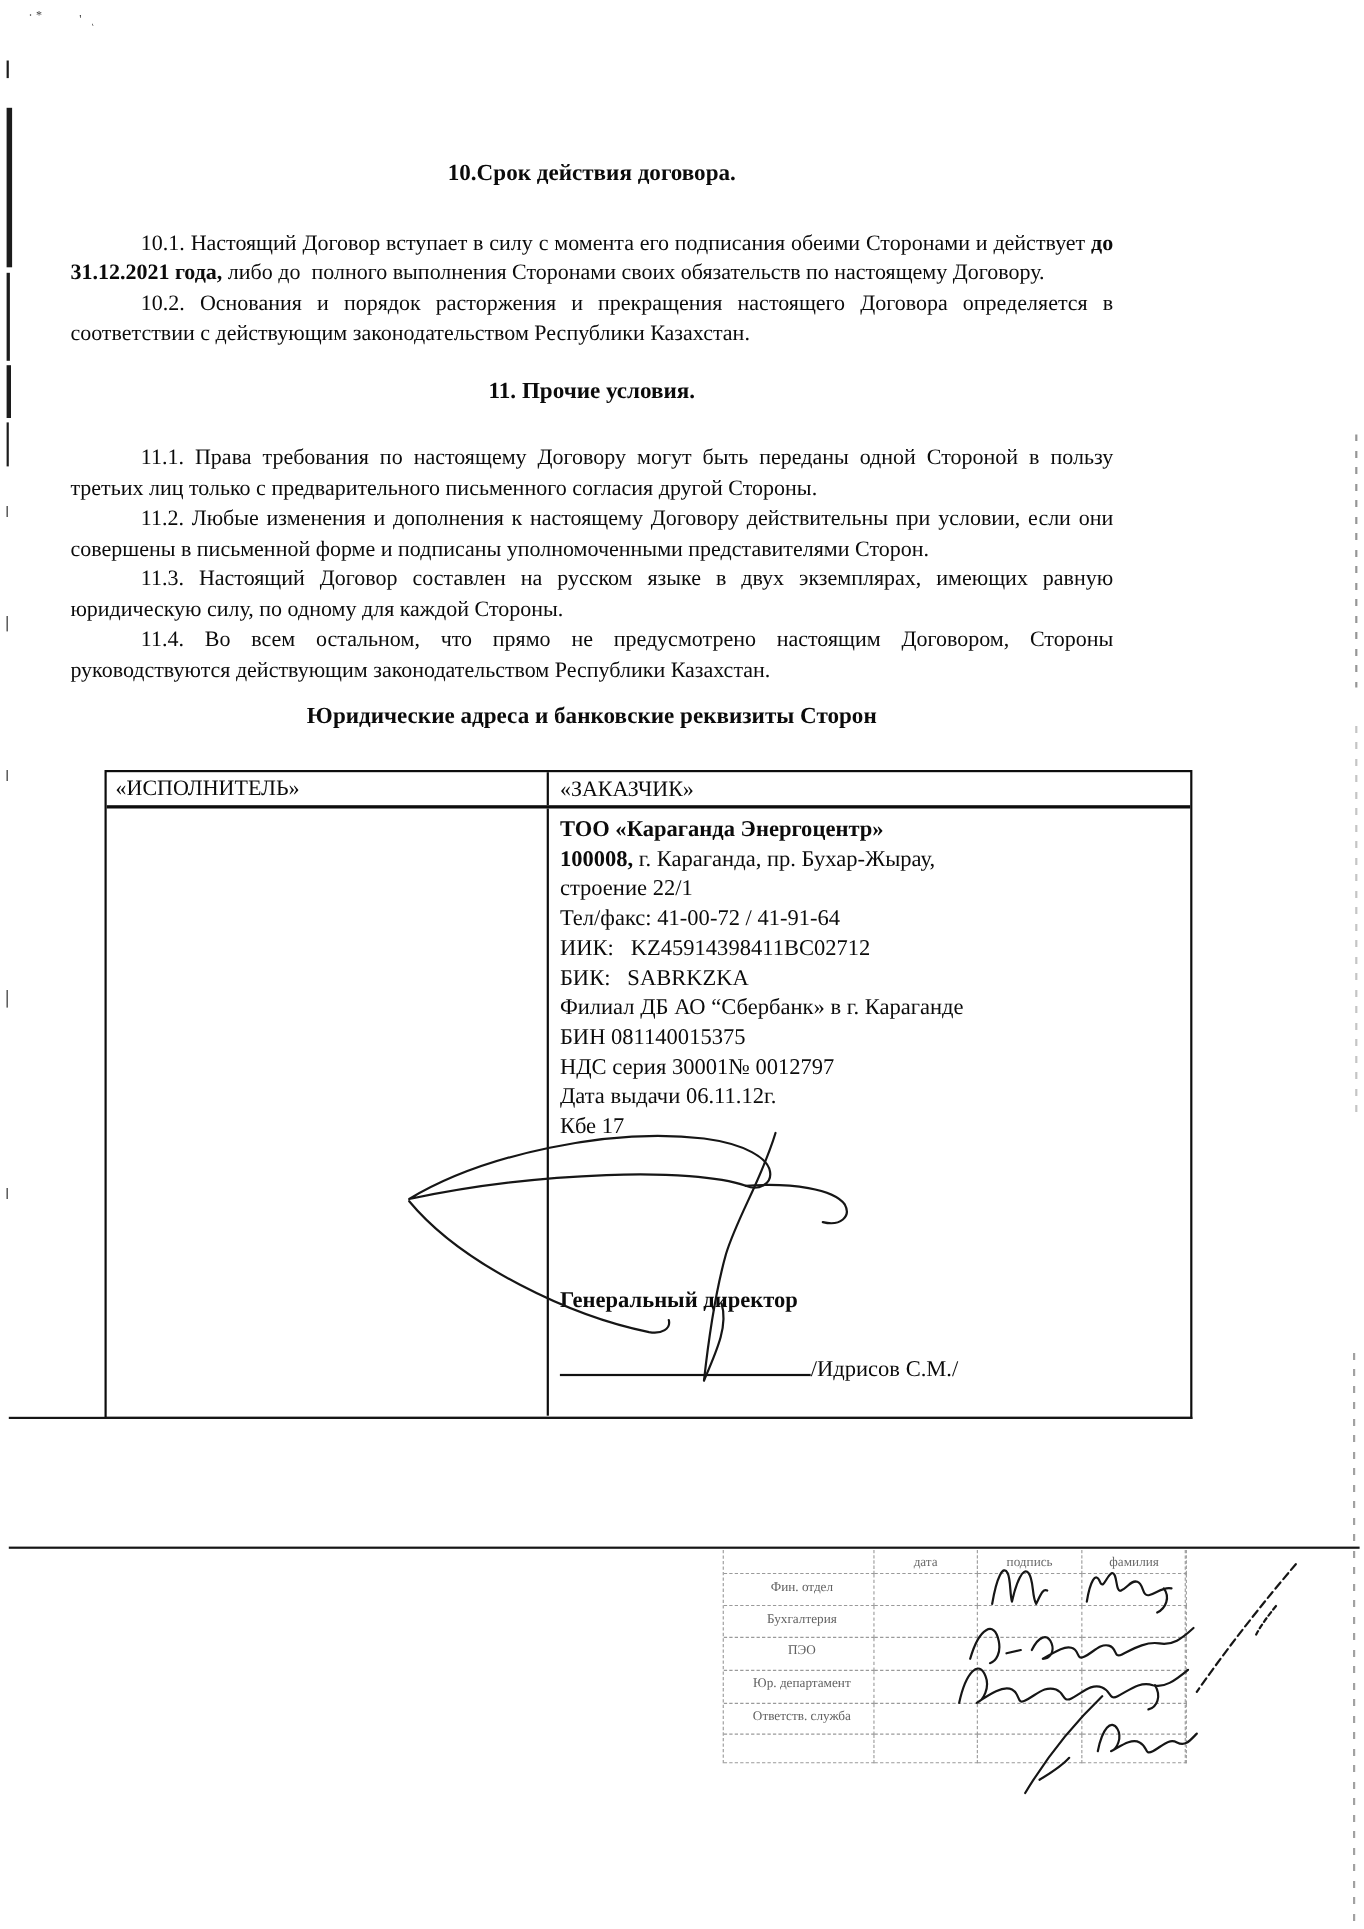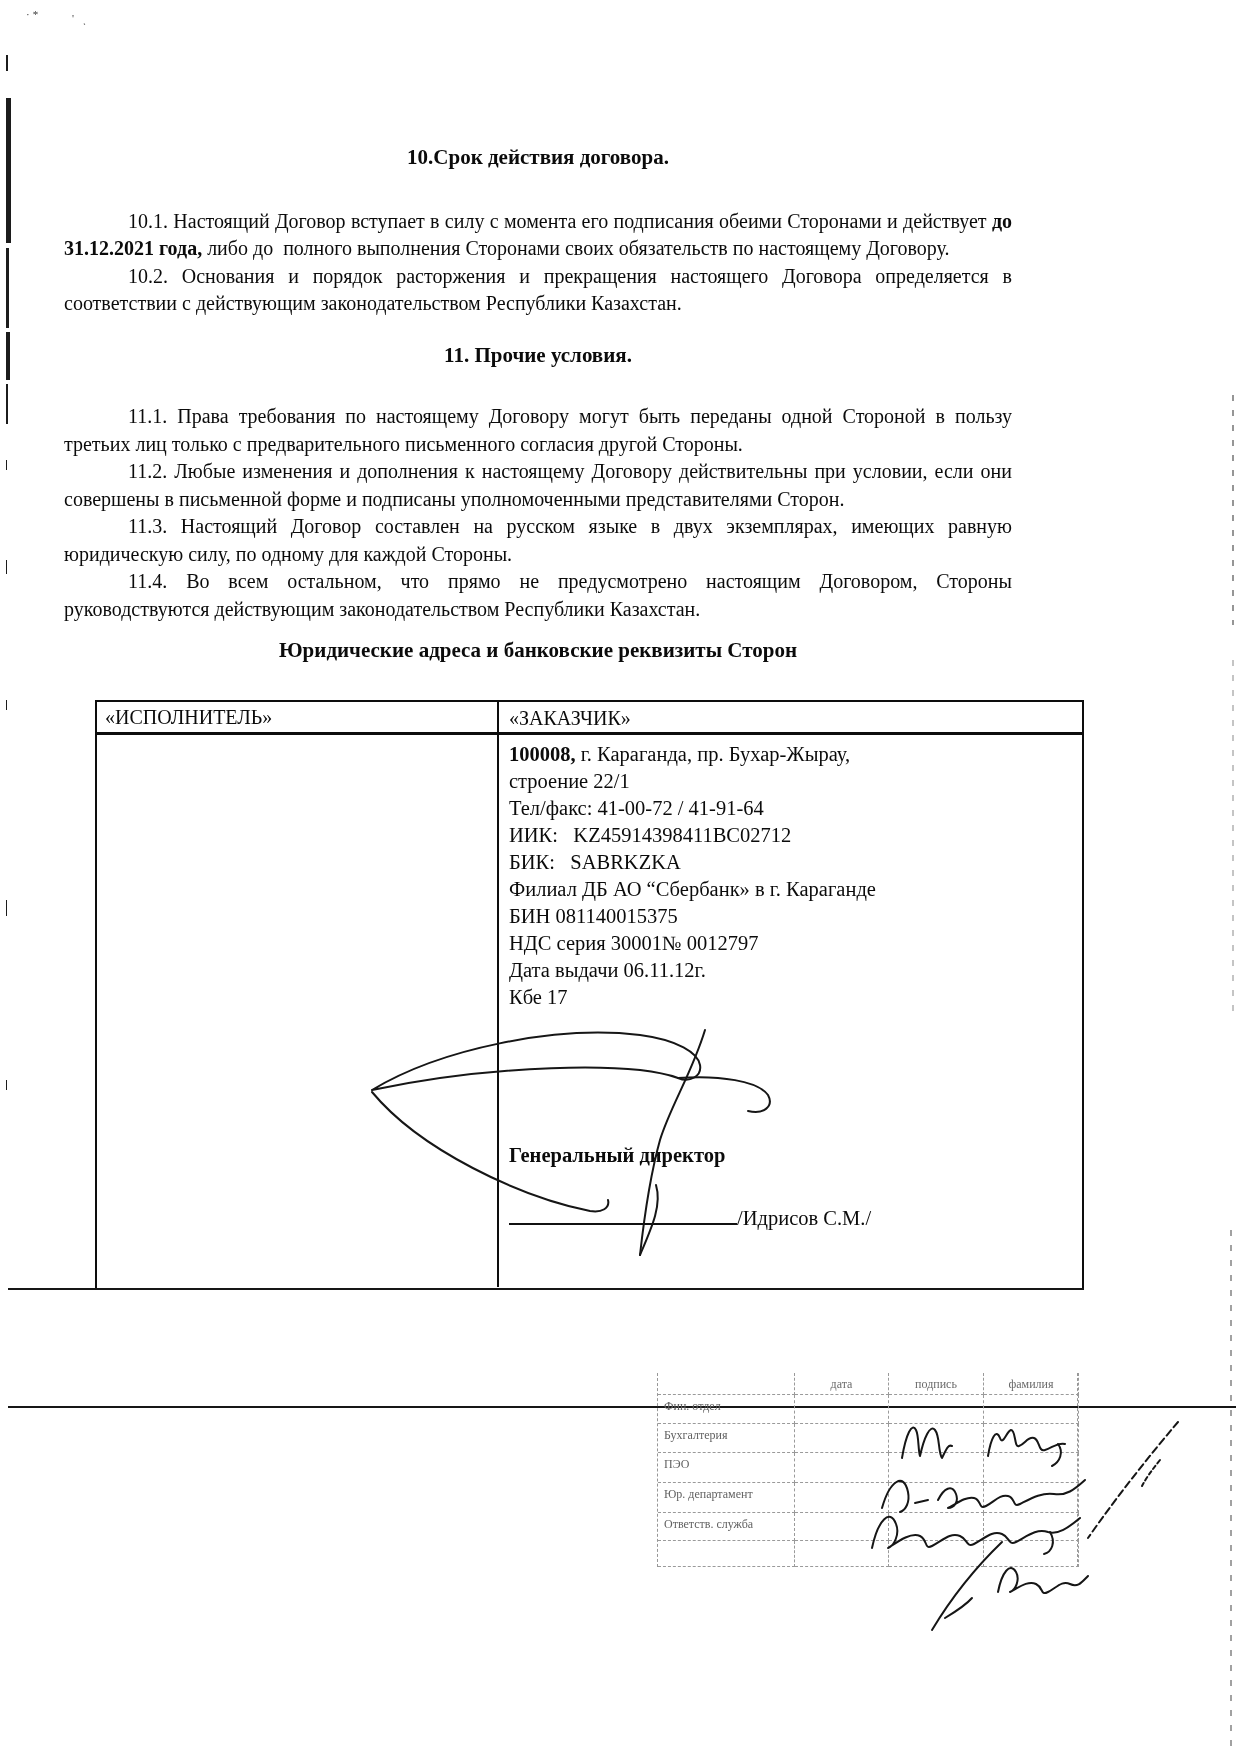--- a/index.html
+++ b/index.html
@@ -36,23 +36,23 @@
 
   
   .hline{position:absolute;background:#161616;}
 
   
   .stamp{position:absolute;left:657px;top:1373px;width:421px;color:#616161;
          font-family:"Liberation Serif",serif;box-sizing:border-box;}
   .stamp-title{height:32px;border:1px dashed #8f8f8f;box-sizing:border-box;text-align:center;
                line-height:32px;letter-spacing:3px;font-size:13px;color:#6b6b6b;}
   .stamp-grid{display:grid;grid-template-columns:137px 94px 95px 95px;
-              border-left:1px dashed #979797;border-right:1px dashed #979797;}
+              border-left:1px dashed #979797;border-right:1px dashed #979797;margin-top:36px;}
   .sc{border-bottom:1px dashed #9a9a9a;border-right:1px dashed #9a9a9a;box-sizing:border-box;
-      padding:4px 0 0 6px;font-size:12px;overflow:hidden;}
+      padding:4px 0 0 6px;font-size:12px;overflow:hidden;text-align:center;}
   .sc.head{text-align:center;padding-left:0;color:#6a6a6a;}
   .h22{height:22px}.h29{height:29px}.h30{height:30px}.h28{height:28px}.h26{height:26px}
 
   
   svg.sig{position:absolute;overflow:visible;}
   svg.sig path{fill:none;stroke:#161616;stroke-width:2;stroke-linecap:round;stroke-linejoin:round;}
 </style>
 </head>
 <body>
 
@@ -89,20 +89,21 @@
   </div>
 
   <div class="rq-table">
     <div class="rq-header">
       <div class="rq-h-left">«ИСПОЛНИТЕЛЬ»</div>
       <div class="rq-h-right">«ЗАКАЗЧИК»</div>
     </div>
     <div class="rq-body">
       <div class="rq-b-left"></div>
       <div class="rq-b-right">
+        <div class="rq-line" style="font-weight:bold">ТОО «Караганда Энергоцентр»</div>
         <div class="rq-line"><b>100008,</b><span> г. Караганда, пр. Бухар-Жырау,</span></div>
         <div class="rq-line">строение 22/1</div>
         <div class="rq-line">Тел/факс: 41-00-72 / 41-91-64</div>
         <div class="rq-line">ИИК:   KZ45914398411BC02712</div>
         <div class="rq-line">БИК:   SABRKZKA</div>
         <div class="rq-line">Филиал ДБ АО “Сбербанк» в г. Караганде</div>
         <div class="rq-line">БИН 081140015375</div>
         <div class="rq-line">НДС серия 30001№ 0012797</div>
         <div class="rq-line">Дата выдачи 06.11.12г.</div>
         <div class="rq-line">Кбе 17</div>

